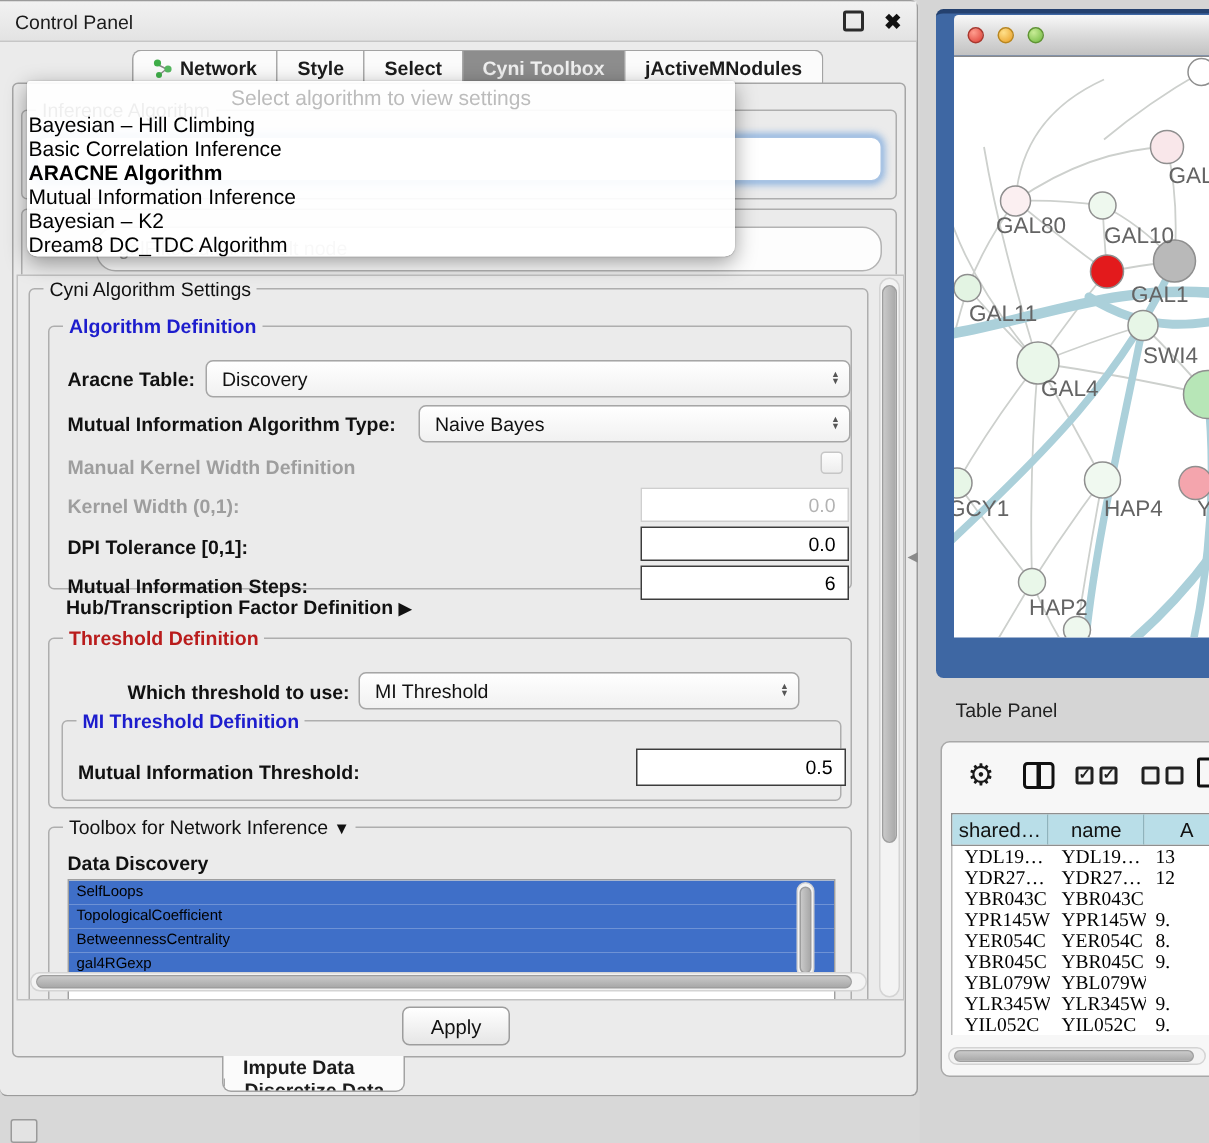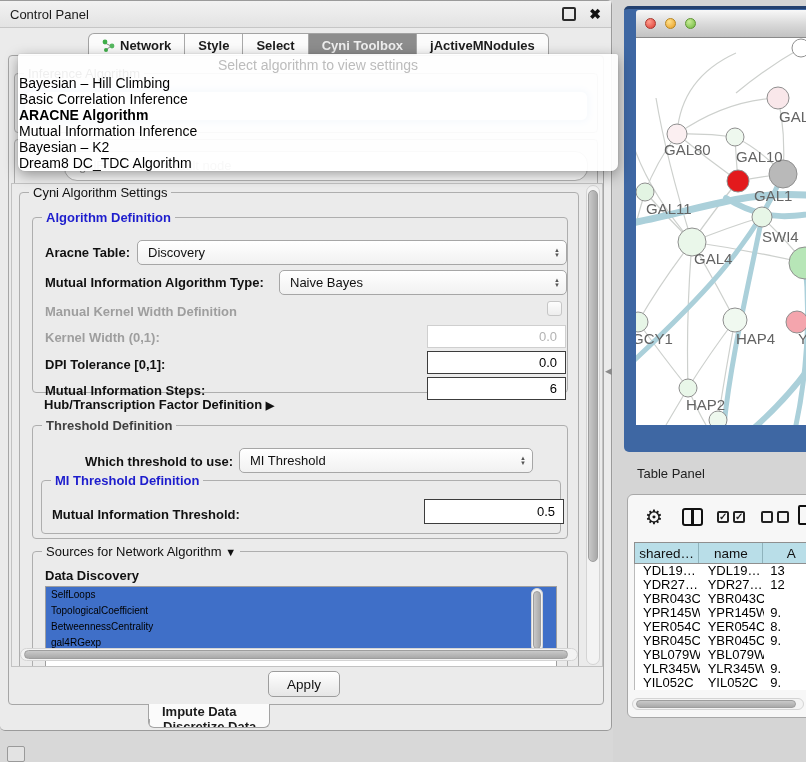--- a/index.html
+++ b/index.html
@@ -23,28 +23,28 @@
   .tabbar .tab:first-child{border-left:none;}
   .tabbar .tab.sel{background:#8d8d8d;color:#efefef;}
   .nettab-icon{display:inline-block;width:13px;height:13px;}
   
   #pane{position:absolute;left:8px;top:54px;width:596px;height:650px;border:1px solid #a6a6a6;
     border-radius:4px;background:#ebebeb;box-sizing:border-box;}
   
   .grp{position:absolute;border:1px solid #aeaeae;border-radius:4px;box-sizing:border-box;}
   .grp>.ttl{position:absolute;top:-8px;left:9px;background:#ebebeb;padding:0 4px;font-size:13px;
     font-weight:700;color:#111;white-space:nowrap;}
-  .ttl.blue{color:#1d1dcd;} .ttl.green{color:#404040;} .ttl.plain{font-weight:400;color:#111;}
+  .ttl.blue{color:#1d1dcd;} .ttl.green{color:#b91c1c;} .ttl.plain{font-weight:400;color:#111;}
   
   .ghost-combo{position:absolute;background:#fff;border:1px solid #a9c4e4;border-radius:7px;
     box-shadow:0 0 5px 2px rgba(100,155,220,.65);box-sizing:border-box;}
   .ghost-combo2{position:absolute;background:#fdfdfd;border:1px solid #b3b3b3;border-radius:13px;
     box-sizing:border-box;font-size:13px;color:#9b9b9b;line-height:28px;padding-left:14px;}
   
-  #algo-popup{position:absolute;left:18px;top:53px;width:600px;height:117px;z-index:40;
+  #algo-popup{position:absolute;left:18px;top:53px;width:472px;height:117px;z-index:40;
     background:rgba(255,255,255,0.93);border-radius:2px 2px 7px 7px;
     box-shadow:0 4px 14px rgba(0,0,0,0.38),0 0 1px rgba(0,0,0,.3);}
   #algo-popup .prompt{font-size:14px;color:#bcbcbc;text-align:center;padding-top:3px;height:18px;}
   #algo-popup .item{font-size:14px;color:#000;height:16px;line-height:16px;padding-left:1px;white-space:nowrap;}
   #algo-popup .item.bold{font-weight:700;}
   
   #scrollwrap{position:absolute;left:11px;top:182px;width:592px;height:484px;overflow:hidden;
     border:1px solid #c2c2c2;box-sizing:border-box;background:#ebebeb;}
   .lbl{position:absolute;font-size:13px;color:#111;white-space:nowrap;}
   .lbl.b{font-weight:700;}
@@ -101,21 +101,21 @@
   .cbs{width:12px;height:12px;border:2px solid #222;border-radius:2px;box-sizing:border-box;
     font-size:10px;line-height:8px;color:#222;text-align:center;font-weight:bold;}
   #ic-doc{position:absolute;left:798px;top:505px;width:16px;height:20px;border:2.5px solid #111;
     border-radius:2px;box-sizing:border-box;background:#f7f7f7;}
   #nt-table{position:absolute;left:634px;top:542px;width:180px;}
   #nt-head{display:flex;height:22px;border:1px solid #8f8f8f;border-right:none;box-sizing:border-box;}
   #nt-head .hc{background:#b9dee8;border-right:1px solid #8fb3bc;font-size:13.5px;color:#111;
     display:flex;align-items:center;justify-content:center;box-sizing:border-box;overflow:hidden;white-space:nowrap;}
   #nt-rows{background:#fff;border-left:1px solid #bbb;}
   .nt-row{display:flex;height:14px;line-height:14px;font-size:13px;color:#000;white-space:nowrap;}
-  .nt-row .c{overflow:hidden;box-sizing:border-box;padding-left:8px;}
+  .nt-row .c{overflow:hidden;box-sizing:border-box;padding-left:8px;font-family:Liberation Serif, serif;}
   .c1{width:78px;} .c2{width:78px;} .c3{width:60px;padding-left:6px!important;}
   #tp-hsb{position:absolute;left:632px;top:698px;width:172px;height:12px;}
 </style>
 </head>
 <body>
 
 <div id="screen">
 
   <div id="right-bg"></div>
 
@@ -214,21 +214,21 @@
           </div>
           <div class="grp" style="left:8px;top:54px;width:520px;height:54px;">
             <span class="ttl blue">MI Threshold Definition</span>
             <span class="lbl b" style="left:10px;top:26px;">Mutual Information Threshold:</span>
             <div class="input" style="left:382px;top:18px;width:140px;height:25px;">0.5</div>
           </div>
         </div>
 
         <div class="grp" style="left:12px;top:358px;width:536px;height:240px;">
           <span class="ttl plain">
-            <span>Sources for Network Algorithm</span>
+            <span>Toolbox for Network Inference</span>
             <span class="tri"> ▼</span>
           </span>
           <span class="lbl b" style="left:12px;top:16px;">Data Discovery</span>
           <div id="attr-list" style="left:12px;top:34px;width:512px;height:200px;">
               <div class="li" style="background: rgb(63, 111, 200);">SelfLoops</div>
               <div class="li" style="background: rgb(63, 111, 200);">TopologicalCoefficient</div>
               <div class="li" style="background: rgb(63, 111, 200);">BetweennessCentrality</div>
               <div class="li" style="background: rgb(63, 111, 200);">gal4RGexp</div>
             </div>
           <div class="sb-v" style="left:498px;top:36px;width:12px;height:64px;">

